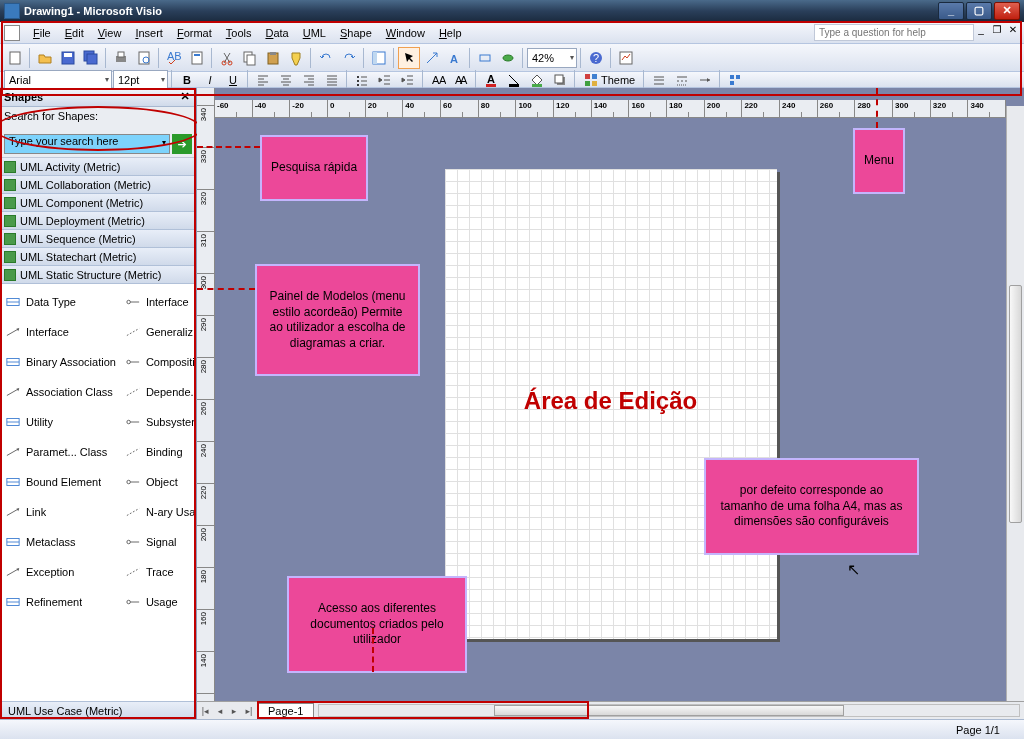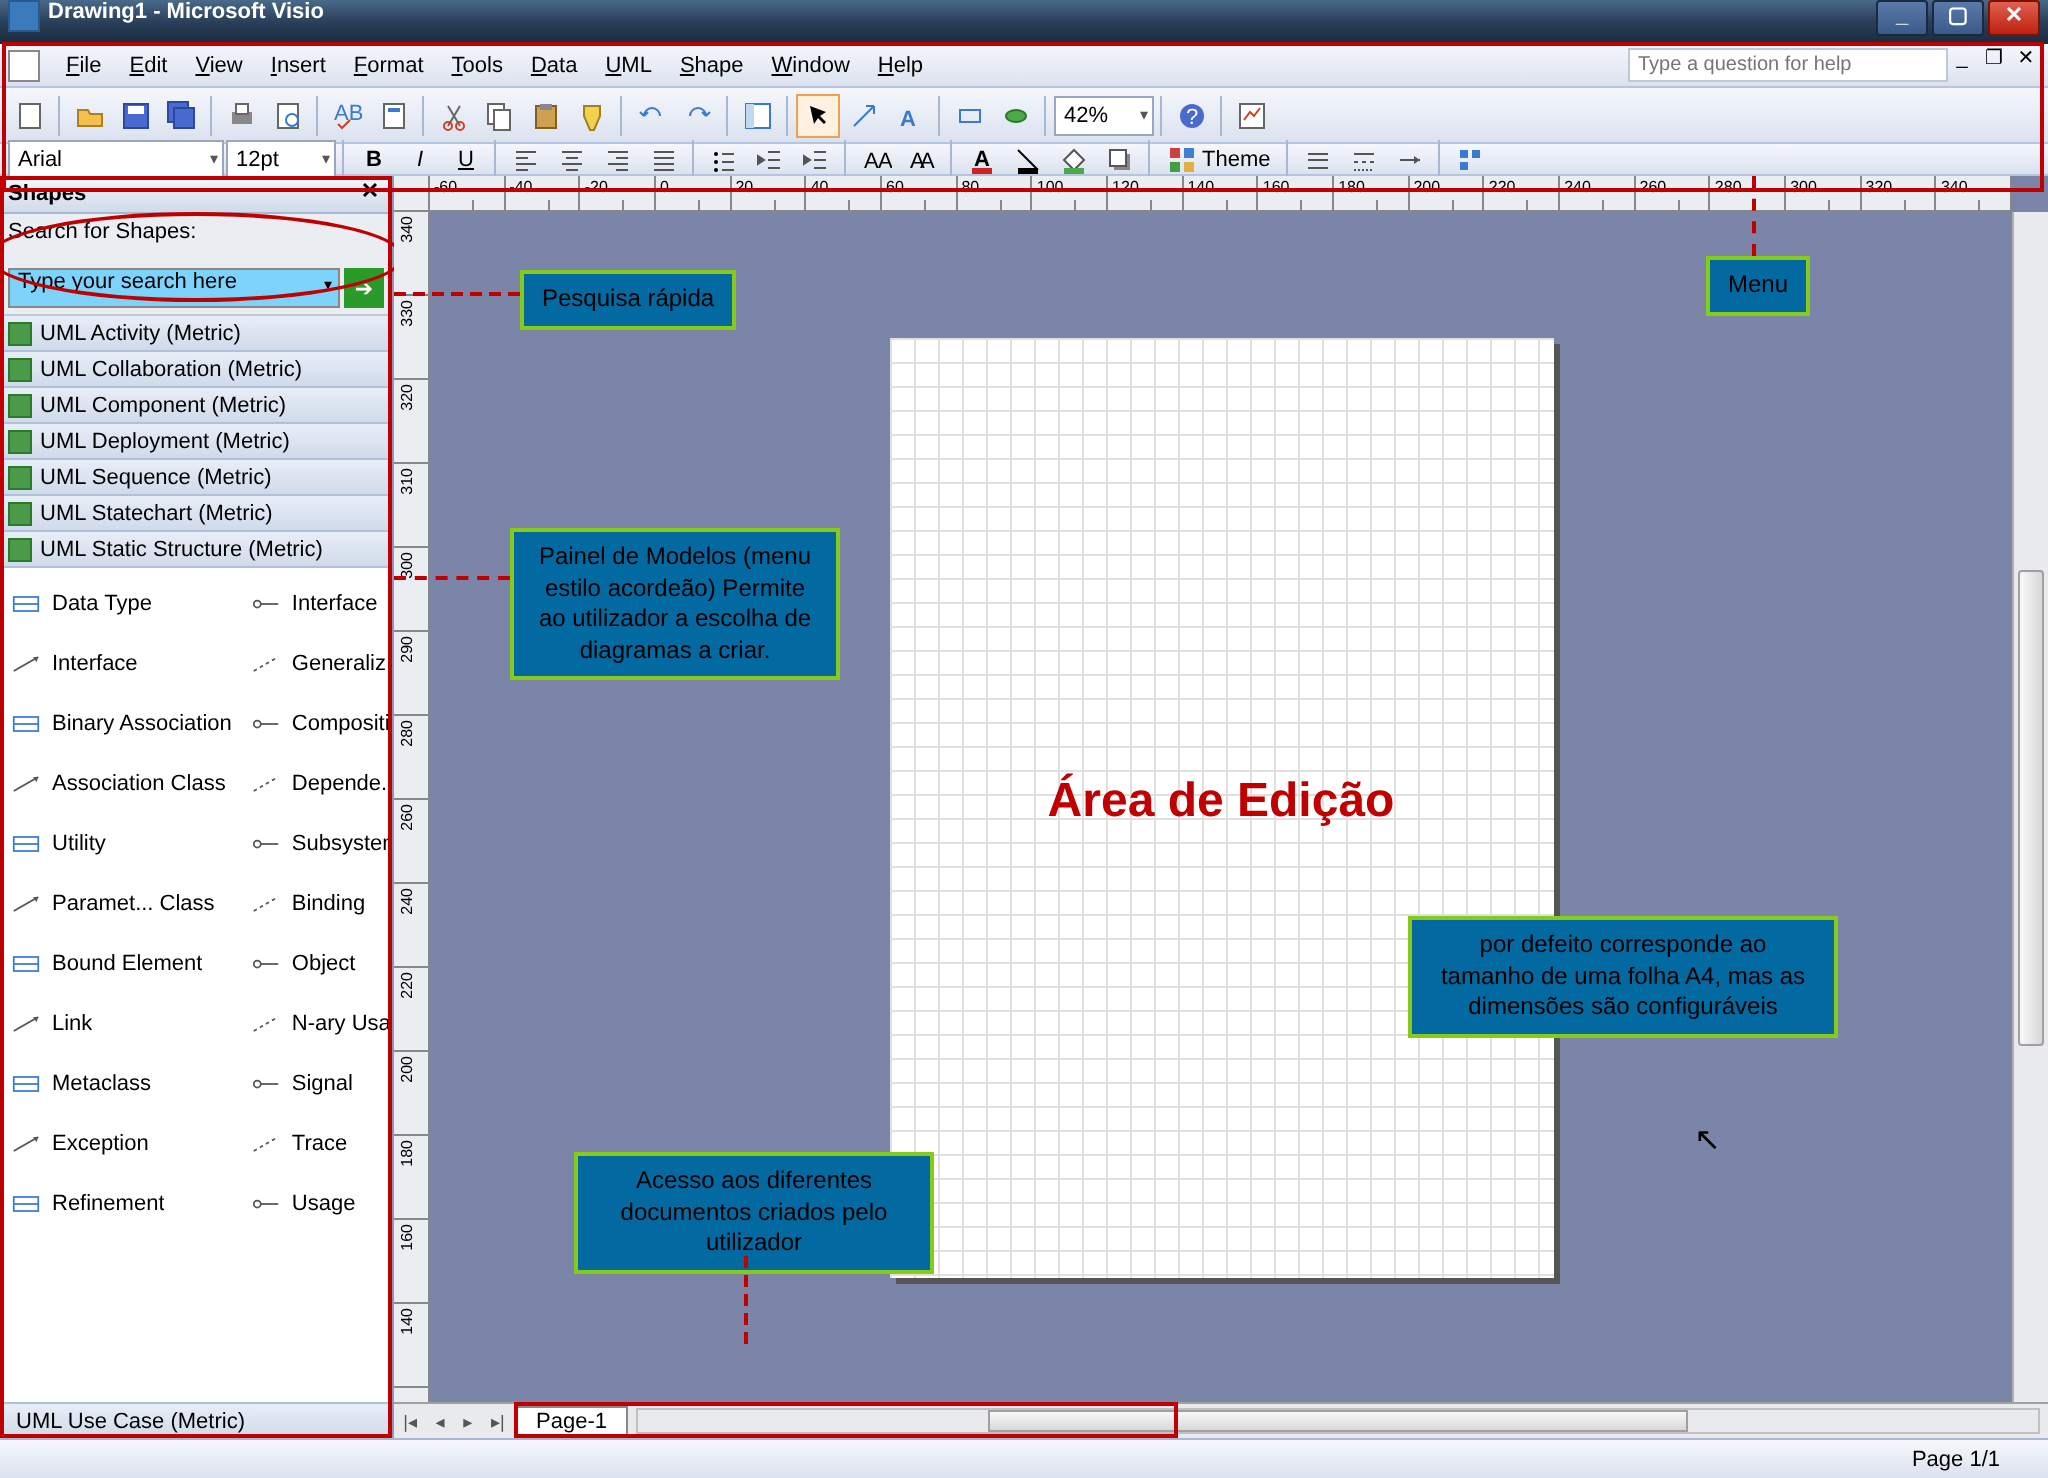--- a/index.html
+++ b/index.html
@@ -1,19 +1,19 @@
 <!DOCTYPE html>
 <html><head>
 <meta charset="utf-8">
 <style>
 *{margin:0;padding:0;box-sizing:border-box;font-family:Tahoma,Arial,sans-serif;font-size:11px;}
 body{background:#fff;overflow:hidden;}
 .window{width:1024px;height:739px;display:flex;flex-direction:column;background:#eaedf2;}
 
-.titlebar{height:22px;background:linear-gradient(to bottom,#4a6a8a 0%,#2a3f5a 50%,#1a2a3e 100%);display:flex;align-items:flex-start;color:#fff;padding:0 4px;}
+.titlebar{height:22px;background:linear-gradient(to bottom,#4a6a8a 0%,#2a3f5a 50%,#1a2a3e 100%);display:flex;align-items:center;color:#fff;padding:0 4px;}
 .titlebar .icon{width:16px;height:16px;background:#3a7abd;border:1px solid #2a5a8d;margin-right:4px;}
 .titlebar .title{flex:1;font-weight:bold;}
 .winbtns{display:flex;gap:2px;}
 .winbtn{width:26px;height:18px;background:linear-gradient(to bottom,#5a7aaa,#3a5a8a);border:1px solid #1a2a3e;border-radius:2px;color:#fff;text-align:center;line-height:14px;font-weight:bold;}
 .winbtn.close{background:linear-gradient(to bottom,#e06050,#c02010);border-color:#801000;}
 
 .menubar{height:22px;background:linear-gradient(to bottom,#f5f7fc,#dbe2ef);display:flex;align-items:center;padding:0 4px;border-bottom:1px solid #b5c5e0;position:relative;}
 .menubar .docicon{width:16px;height:16px;background:#fff;border:1px solid #888;margin-right:6px;}
 .menubar .mitem{padding:2px 7px;cursor:default;}
 .menubar .mitem u{text-decoration:underline;}
@@ -50,42 +50,42 @@
 .shape-grid{flex:1;overflow-y:auto;background:#fff;padding:4px;}
 .shape-grid-inner{display:grid;grid-template-columns:1fr 1fr;gap:2px 8px;}
 .shape-item{display:flex;align-items:center;gap:4px;height:28px;font-size:10px;}
 .shape-icon{width:18px;height:14px;flex-shrink:0;}
 .shape-item span{overflow:hidden;white-space:nowrap;text-overflow:ellipsis;line-height:1.1;}
 .acc-bottom{height:18px;background:linear-gradient(to bottom,#e8eef8,#d0daea);border-top:1px solid #b0c0d8;display:flex;align-items:center;padding:0 4px;gap:4px;}
 .sidebar-highlight{position:absolute;top:0;left:0;width:196px;height:100%;border:2px solid #c00000;pointer-events:none;}
 
 .canvas-area{flex:1;display:flex;flex-direction:column;background:#7b85a8;position:relative;}
 .ruler-corner{position:absolute;top:0;left:0;width:18px;height:18px;background:#eaedf2;border-right:1px solid #888;border-bottom:1px solid #888;}
-.ruler-h{position:absolute;top:0;left:18px;right:18px;height:18px;background:#eaedf2;border-bottom:1px solid #888;overflow:hidden;font-size:8px;}
+.ruler-h{position:absolute;top:12px;left:18px;right:18px;height:18px;background:#eaedf2;border-bottom:1px solid #888;overflow:hidden;font-size:8px;font-weight:bold;}
 .ruler-h .ticks{display:flex;height:100%;}
 .ruler-h .tick{position:relative;width:42px;border-right:1px solid #888;}
 .ruler-h .tick span{position:absolute;top:1px;left:2px;font-size:8px;}
 .ruler-h .tick::before{content:"";position:absolute;bottom:0;left:21px;width:1px;height:5px;background:#888;}
 .ruler-v{position:absolute;top:18px;left:0;bottom:18px;width:18px;background:#eaedf2;border-right:1px solid #888;overflow:hidden;}
 .ruler-v .tick{position:relative;height:42px;border-bottom:1px solid #888;}
 .ruler-v .tick span{position:absolute;top:2px;left:2px;font-size:8px;writing-mode:vertical-rl;transform:rotate(180deg);}
 .drawing-region{position:absolute;top:18px;left:18px;right:18px;bottom:18px;overflow:hidden;display:flex;align-items:center;justify-content:center;}
 .page{width:332px;height:470px;background:#fff;background-image:linear-gradient(#e0e0e0 1px,transparent 1px),linear-gradient(90deg,#e0e0e0 1px,transparent 1px);background-size:12px 12px;box-shadow:3px 3px 0 #555;position:relative;}
 .page-label{position:absolute;width:100%;top:218px;text-align:center;font-size:24px;font-weight:bold;color:#c00000;}
 .vscroll{position:absolute;top:18px;right:0;bottom:18px;width:18px;background:#e8eaee;border-left:1px solid #b0b0b0;}
 .vscroll .track{position:absolute;top:30%;left:2px;width:13px;height:40%;background:linear-gradient(to right,#f8f8f8,#d8d8d8);border:1px solid #a0a0a0;border-radius:2px;}
 .tabs-row{position:absolute;bottom:0;left:0;right:0;height:18px;background:#e8eaee;display:flex;align-items:stretch;border-top:1px solid #a0a0a0;}
 .navbtns{display:flex;align-items:center;width:60px;justify-content:space-around;background:#e8eaee;}
 .navbtns span{font-size:9px;color:#555;}
 .tab{background:#fff;border:1px solid #888;border-bottom:none;padding:1px 10px;font-size:11px;margin-top:1px;}
 .hscroll{flex:1;margin:2px 4px;background:#e8eaee;border:1px solid #c0c0c0;position:relative;}
 .hscroll .thumb{position:absolute;left:25%;top:0;width:50%;height:100%;background:linear-gradient(to bottom,#f8f8f8,#d8d8d8);border:1px solid #a0a0a0;}
 .tabs-highlight{position:absolute;bottom:0;left:60px;width:332px;height:18px;border:2px solid #c00000;pointer-events:none;}
 
-.callout{position:absolute;background:#0369a1;border:2px solid #84cc16;padding:5px 9px;font-size:12px;text-align:center;color:#000;line-height:1.3;}
+.callout{position:absolute;background:#ec4899;border:2px solid #c4b5fd;padding:23px 9px;font-size:12px;text-align:center;color:#000;line-height:1.3;}
 .dash-line{position:absolute;border-top:2px dashed #c00000;}
 .dash-line-v{position:absolute;border-left:2px dashed #c00000;}
 .cursor{position:absolute;font-size:16px;color:#000;}
 
 .statusbar{height:20px;background:linear-gradient(to bottom,#f5f7fc,#dbe2ef);border-top:1px solid #a8b8d0;display:flex;align-items:center;justify-content:flex-end;padding:0 24px;font-size:11px;}
 </style>
 </head>
 <body>
 
 <div class="window">

